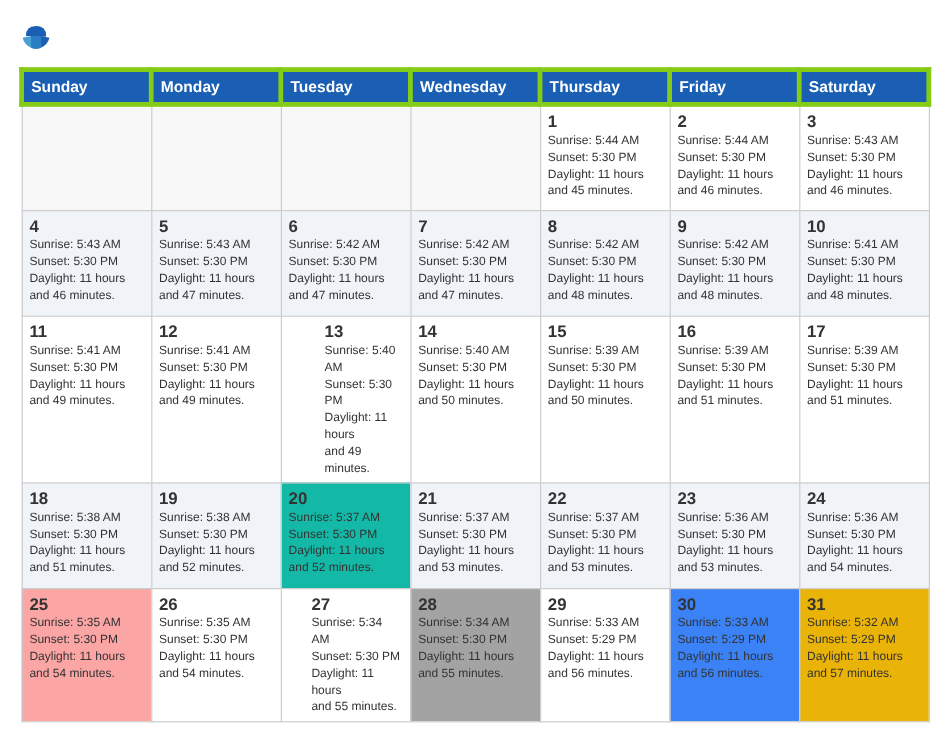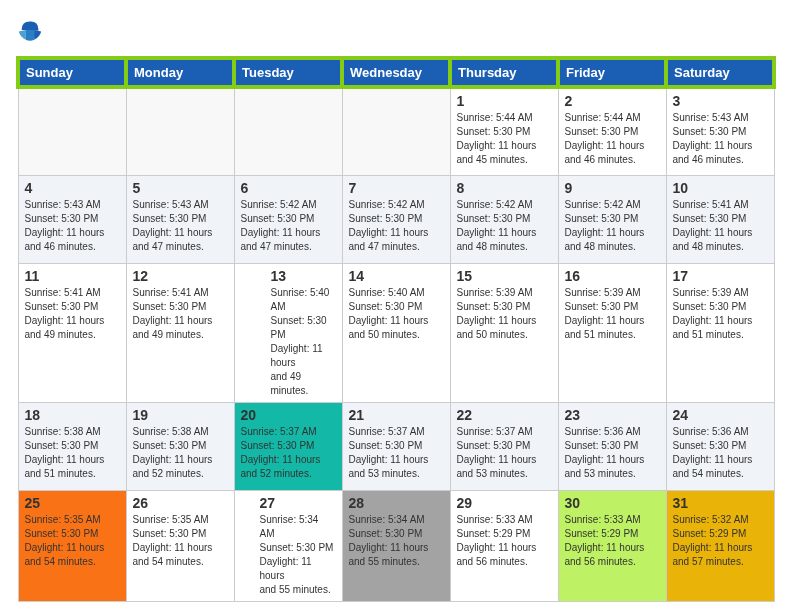--- a/index.html
+++ b/index.html
@@ -218,41 +218,41 @@
         <td style="background: rgb(240, 244, 248);">
           <span class="day-num">23</span>
           <div class="cell-text">Sunrise: 5:36 AM<br>Sunset: 5:30 PM<br>Daylight: 11 hours<br> and 53 minutes.</div>
         </td>
         <td style="background: rgb(240, 244, 248);">
           <span class="day-num">24</span>
           <div class="cell-text">Sunrise: 5:36 AM<br>Sunset: 5:30 PM<br>Daylight: 11 hours<br> and 54 minutes.</div>
         </td>
       </tr>
       <tr>
-        <td style="background: #f97316;">
+        <td style="background: #fca5a5;">
           <span class="day-num">25</span>
           <div class="cell-text">Sunrise: 5:35 AM<br>Sunset: 5:30 PM<br>Daylight: 11 hours<br> and 54 minutes.</div>
         </td>
         <td style="background: rgb(255, 255, 255);">
           <span class="day-num">26</span>
           <div class="cell-text">Sunrise: 5:35 AM<br>Sunset: 5:30 PM<br>Daylight: 11 hours<br> and 54 minutes.</div>
         </td>
         <td style="background: rgb(255, 255, 255); padding-left: 25px;">
           <span class="day-num">27</span>
           <div class="cell-text">Sunrise: 5:34 AM<br>Sunset: 5:30 PM<br>Daylight: 11 hours<br> and 55 minutes.</div>
         </td>
         <td style="background: #a3a3a3;">
           <span class="day-num">28</span>
           <div class="cell-text">Sunrise: 5:34 AM<br>Sunset: 5:30 PM<br>Daylight: 11 hours<br> and 55 minutes.</div>
         </td>
         <td style="background: rgb(255, 255, 255);">
           <span class="day-num">29</span>
           <div class="cell-text">Sunrise: 5:33 AM<br>Sunset: 5:29 PM<br>Daylight: 11 hours<br> and 56 minutes.</div>
         </td>
-        <td style="background: #bef264;">
+        <td style="background: #3b82f6;">
           <span class="day-num">30</span>
           <div class="cell-text">Sunrise: 5:33 AM<br>Sunset: 5:29 PM<br>Daylight: 11 hours<br> and 56 minutes.</div>
         </td>
         <td style="background: #eab308;">
           <span class="day-num">31</span>
           <div class="cell-text">Sunrise: 5:32 AM<br>Sunset: 5:29 PM<br>Daylight: 11 hours<br> and 57 minutes.</div>
         </td>
       </tr>
     </tbody>
 </table>

